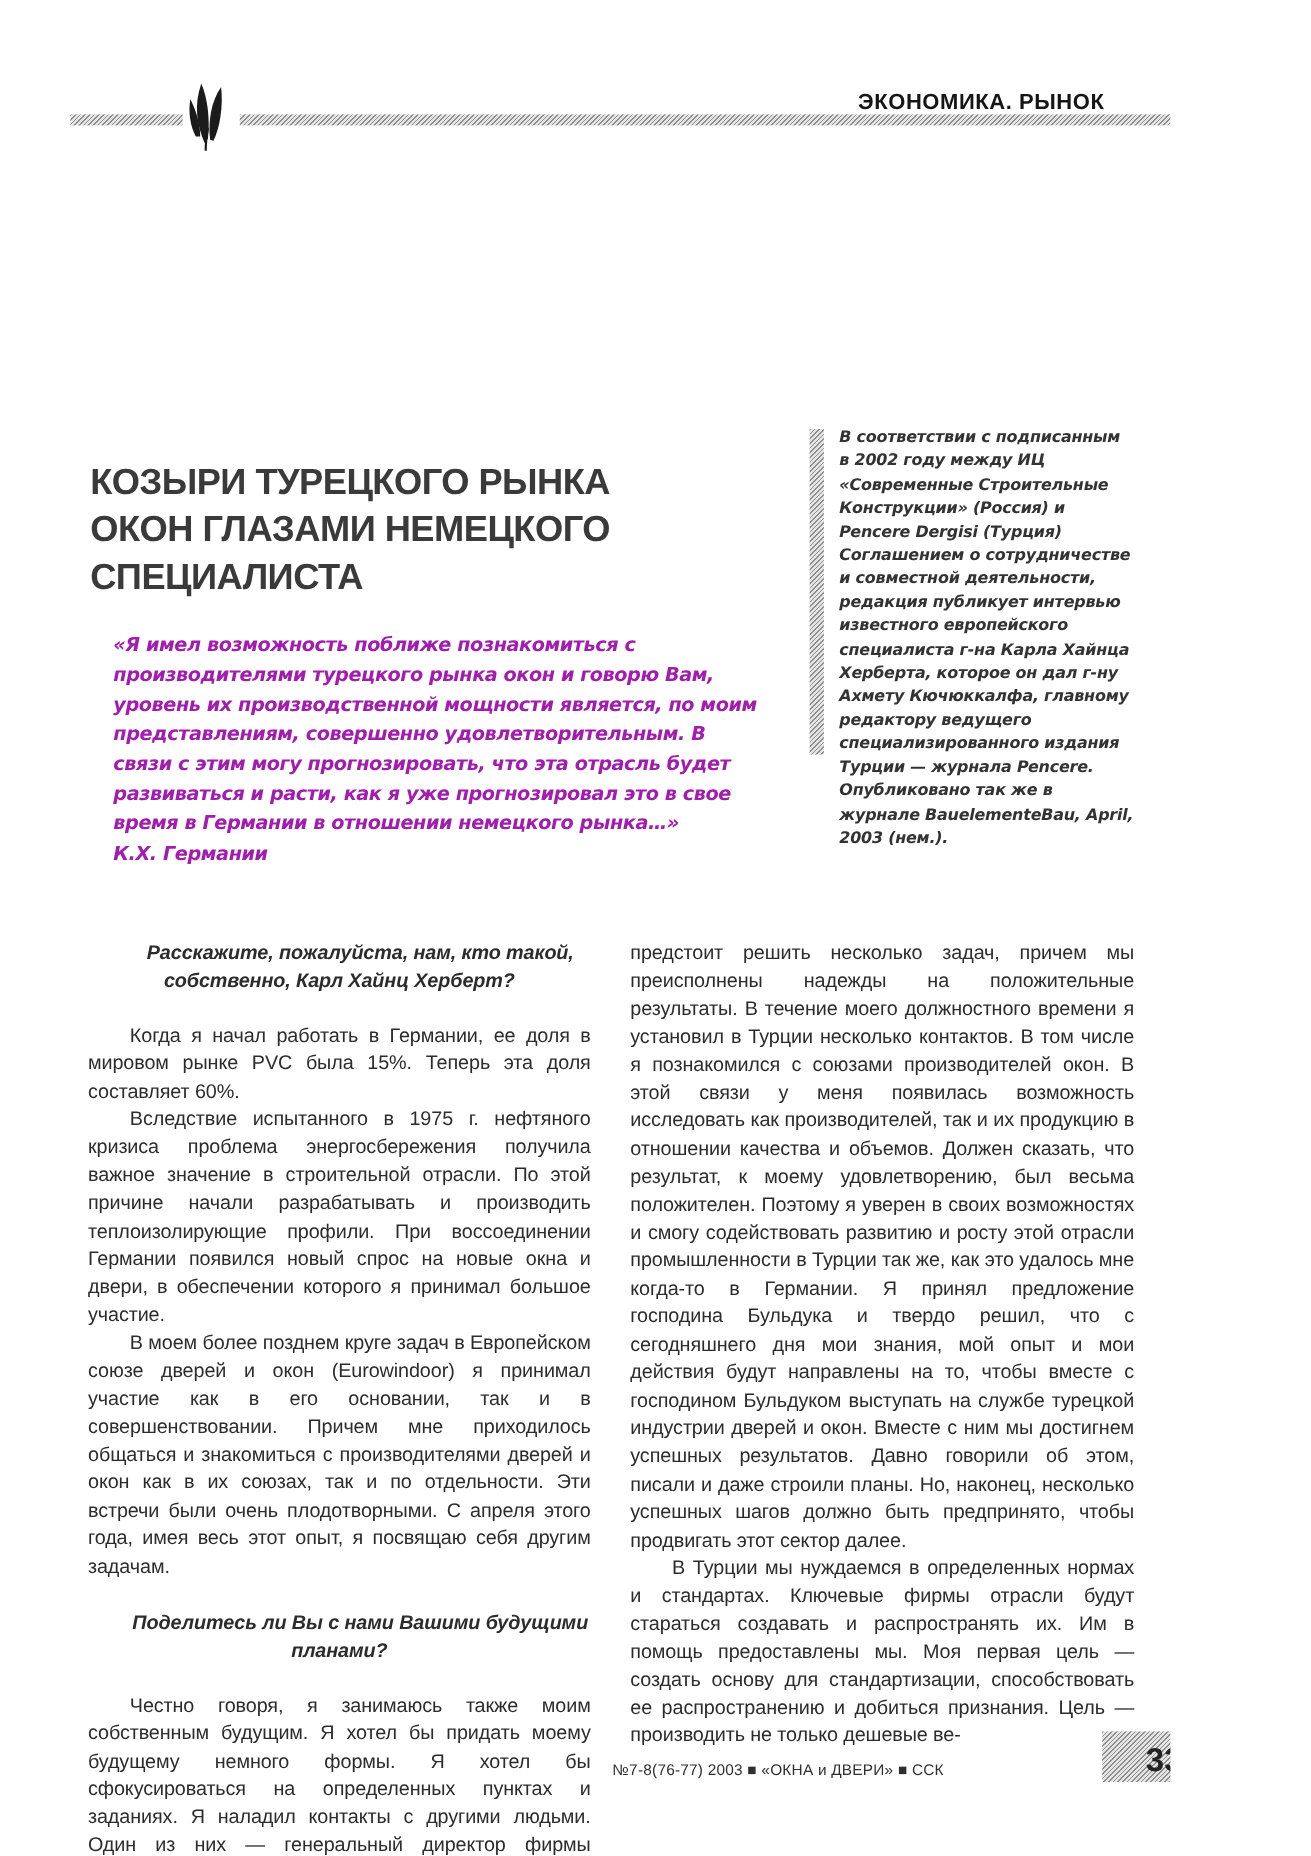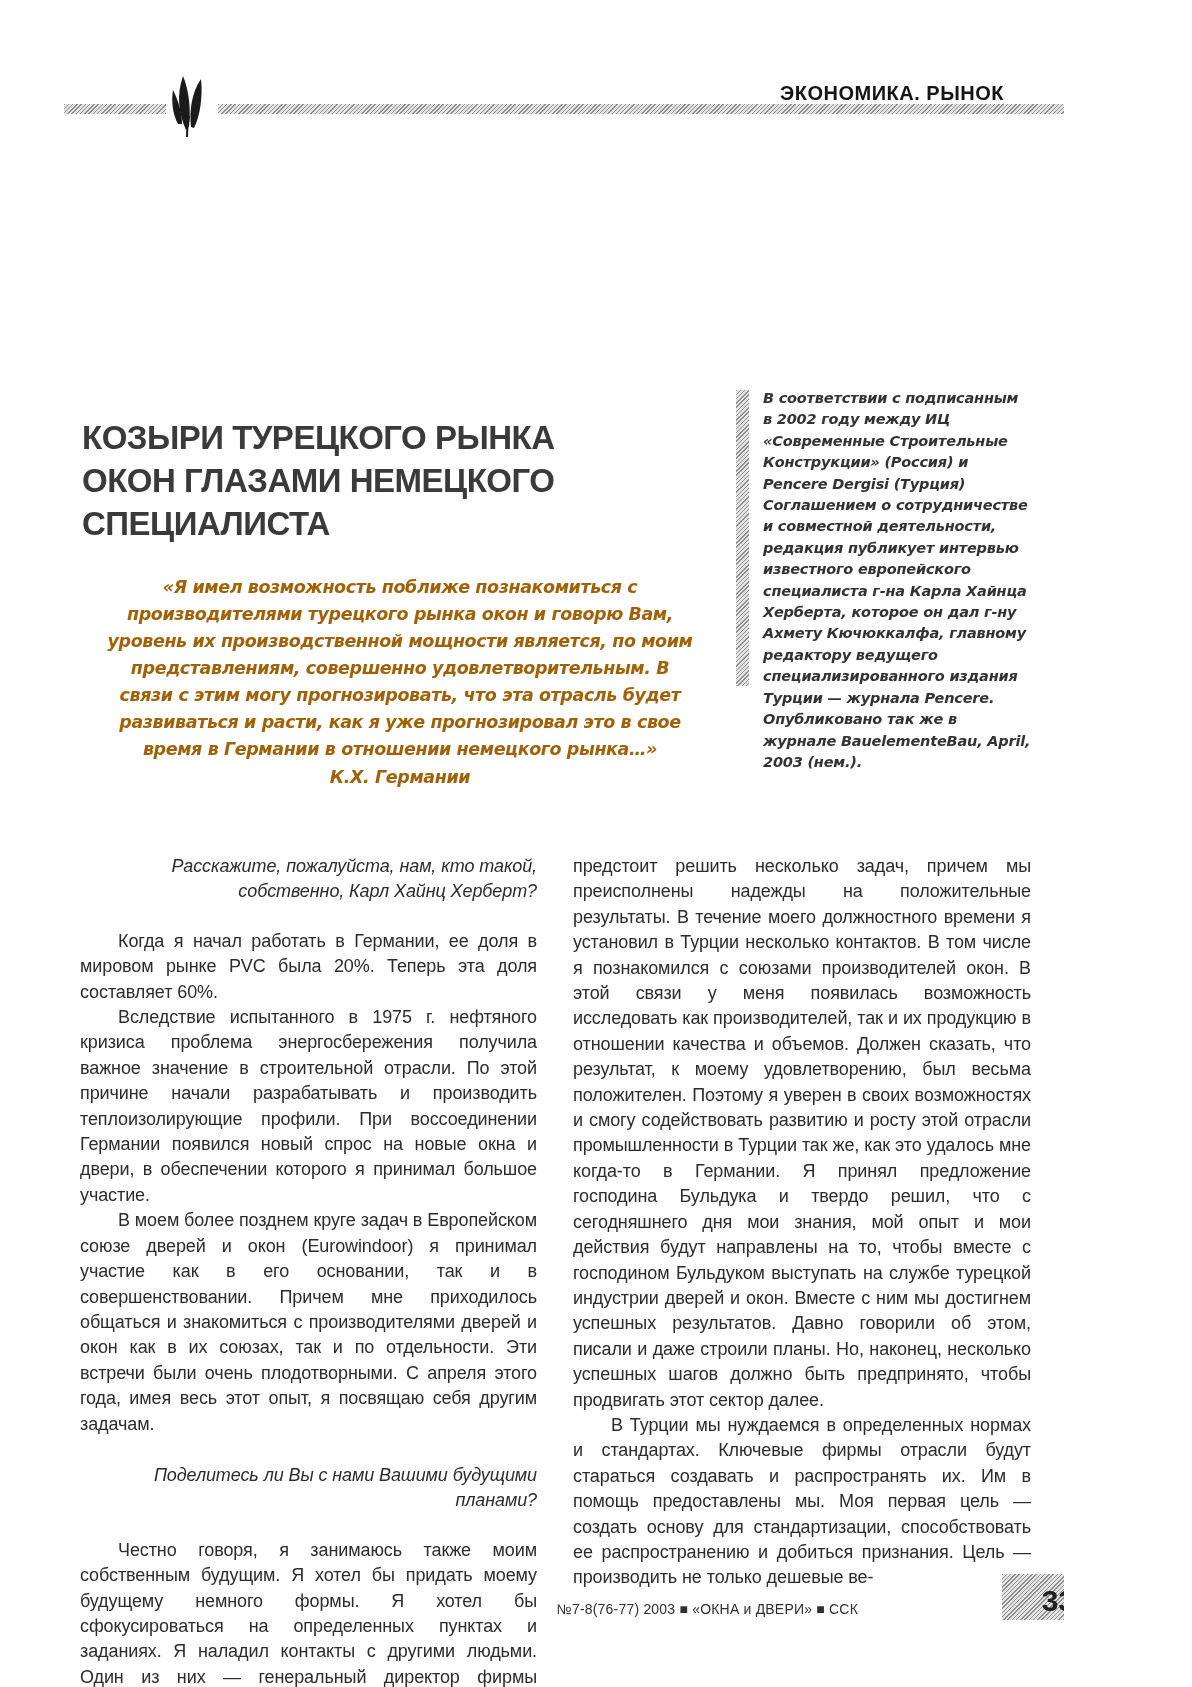--- a/index.html
+++ b/index.html
@@ -20,34 +20,34 @@
   .masthead{position:absolute;left:768px;top:168px;width:270px;}
   .pencere{font-family:"Liberation Serif",serif;font-weight:bold;font-size:52px;line-height:56px;
            color:#2d2d2d;letter-spacing:-1px;transform:scaleX(.9);transform-origin:left;}
   .mast-small{margin-top:3px;font-size:9px;line-height:11.5px;color:#5e5e5e;letter-spacing:.2px;}
 
   .title{position:absolute;left:82px;top:400px;width:552px;margin:0;
          font-size:33px;line-height:43px;font-weight:bold;color:#3a3a3a;letter-spacing:-.5px;}
 
   .lead{position:absolute;left:103px;top:558px;width:594px;
         font-family:"DejaVu Sans",sans-serif;font-weight:bold;font-style:italic;
-        font-size:17.5px;line-height:27px;color:#a16207;letter-spacing:-.4px;text-align:center;}
+        font-size:17.5px;line-height:27px;color:#a21caf;letter-spacing:-.4px;}
   .lead-author{margin-top:1px;}
 
   .side-rule{position:absolute;left:736px;top:374px;width:13px;height:296px;}
   .side-note{position:absolute;left:763px;top:372px;width:268px;
              font-family:"DejaVu Sans",sans-serif;font-weight:bold;font-style:italic;
              font-size:14.5px;line-height:21.4px;color:#333333;letter-spacing:-.2px;}
 
   .col{position:absolute;top:838px;font-size:18px;line-height:25.4px;text-align:justify;
        color:#2c2c2c;letter-spacing:-.1px;}
   .col1{left:80px;width:457px;}
   .col2{left:573px;width:458px;}
   .col p{margin:0;}
-  .q{font-weight:normal;font-style:italic;text-indent:38px;text-align:right;margin:26px 0 24px !important;}
+  .q{font-weight:bold;font-style:italic;text-indent:38px;text-align:center;margin:26px 0 24px !important;}
   .q.first{margin-top:0 !important;}
   .p{text-indent:38px;}
   .p.cont{text-indent:0;}
 
   .footer-line{position:absolute;right:206px;top:1585px;font-size:14px;color:#2f2f2f;letter-spacing:.2px;}
   .page-badge{position:absolute;left:1002px;top:1558px;width:80px;height:46px;}
   .page-num{position:absolute;right:7px;bottom:2px;font-size:30px;font-weight:bold;color:#222222;
             font-family:"Liberation Sans",sans-serif;}
 </style>
 </head>
@@ -73,21 +73,21 @@
   <div class="lead">
     <div>«Я имел возможность поближе познакомиться с производителями турецкого рынка окон и говорю Вам, уровень их производственной мощности является, по моим представлениям, совершенно удовлетворительным. В связи с этим могу прогнозировать, что эта отрасль будет развиваться и расти, как я уже прогнозировал это в свое время в Германии в отношении немецкого рынка…»</div>
     <div class="lead-author">К.Х. Германии</div>
   </div>
 
   <div class="side-rule hatch"></div>
   <div class="side-note">В соответствии с подписанным в 2002 году между ИЦ «Современные Строительные Конструкции» (Россия) и Pencere Dergisi (Турция) Соглашением о сотрудничестве и совместной деятельности, редакция публикует интервью известного европейского специалиста г-на Карла Хайнца Херберта, которое он дал г-ну Ахмету Кючюккалфа, главному редактору ведущего специализированного издания Турции — журнала Pencere. Опубликовано так же в журнале BauelementeBau, April, 2003 (нем.).</div>
 
   <div class="col col1">
     <p class="q first">Расскажите, пожалуйста, нам, кто такой, собственно, Карл Хайнц Херберт?</p>
-    <p class="p">Когда я начал работать в Германии, ее доля в мировом рынке PVC была 20%. Теперь эта доля составляет 60%.</p>
+    <p class="p">Когда я начал работать в Германии, ее доля в мировом рынке PVC была 15%. Теперь эта доля составляет 60%.</p>
     <p class="p">Вследствие испытанного в 1975 г. нефтяного кризиса проблема энергосбережения получила важное значение в строительной отрасли. По этой причине начали разрабатывать и производить теплоизолирующие профили. При воссоединении Германии появился новый спрос на новые окна и двери, в обеспечении которого я принимал большое участие.</p>
     <p class="p">В моем более позднем круге задач в Европейском союзе дверей и окон (Eurowindoor) я принимал участие как в его основании, так и в совершенствовании. Причем мне приходилось общаться и знакомиться с производителями дверей и окон как в их союзах, так и по отдельности. Эти встречи были очень плодотворными. С апреля этого года, имея весь этот опыт, я посвящаю себя другим задачам.</p>
     <p class="q">Поделитесь ли Вы с нами Вашими будущими планами?</p>
     <p class="p">Честно говоря, я занимаюсь также моим собственным будущим. Я хотел бы придать моему будущему немного формы. Я хотел бы сфокусироваться на определенных пунктах и заданиях. Я наладил контакты с другими людьми. Один из них — генеральный директор фирмы Elumatec в Турции г-н Гулиси Бульдук (Hulusi Bulduk). С ним вместе нам</p>
   </div>
 
   <div class="col col2">
     <p class="p cont">предстоит решить несколько задач, причем мы преисполнены надежды на положительные результаты. В течение моего должностного времени я установил в Турции несколько контактов. В том числе я познакомился с союзами производителей окон. В этой связи у меня появилась возможность исследовать как производителей, так и их продукцию в отношении качества и объемов. Должен сказать, что результат, к моему удовлетворению, был весьма положителен. Поэтому я уверен в своих возможностях и смогу содействовать развитию и росту этой отрасли промышленности в Турции так же, как это удалось мне когда-то в Германии. Я принял предложение господина Бульдука и твердо решил, что с сегодняшнего дня мои знания, мой опыт и мои действия будут направлены на то, чтобы вместе с господином Бульдуком выступать на службе турецкой индустрии дверей и окон. Вместе с ним мы достигнем успешных результатов. Давно говорили об этом, писали и даже строили планы. Но, наконец, несколько успешных шагов должно быть предпринято, чтобы продвигать этот сектор далее.</p>
     <p class="p">В Турции мы нуждаемся в определенных нормах и стандартах. Ключевые фирмы отрасли будут стараться создавать и распространять их. Им в помощь предоставлены мы. Моя первая цель — создать основу для стандартизации, способствовать ее распространению и добиться признания. Цель — производить не только дешевые ве-</p>
   </div>

